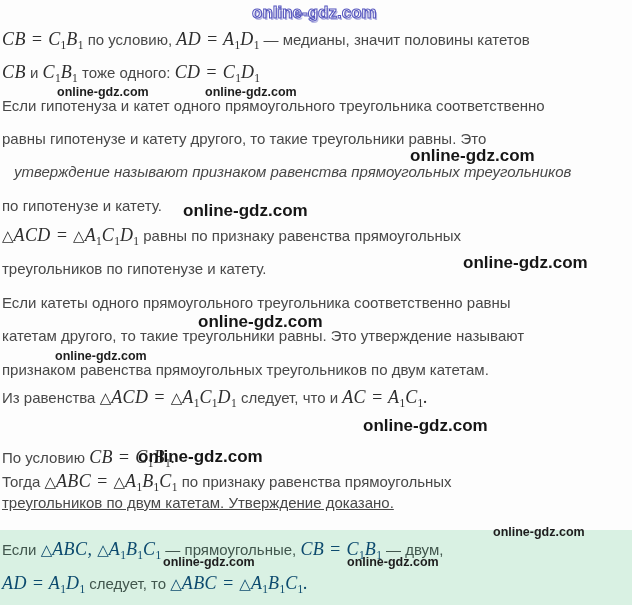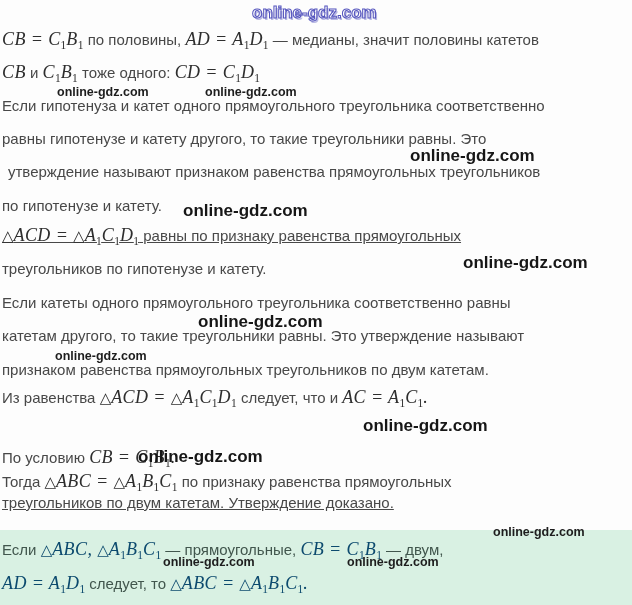--- a/index.html
+++ b/index.html
@@ -69,27 +69,27 @@
     left:0;width:632px;
     background:#d9f1e3;
   }
 </style>
 </head>
 <body>
 
 <div class="page" style="background: rgb(253, 253, 253);">
   <div class="highlight" id="highlight-block" style="top: 530px; height: 75px; background: rgb(217, 241, 227);"></div>
   <div id="lines-root">
-      <div class="line" style="left: 2px; top: 28px;"><span class="m">CB = C<sub>1</sub>B<sub>1</sub></span><span class="t"> по половины, </span><span class="m">AD = A<sub>1</sub>D<sub>1</sub></span><span class="t"> — медианы, значит половины катетов</span></div>
+      <div class="line" style="left: 2px; top: 28px;"><span class="m">CB = C<sub>1</sub>B<sub>1</sub></span><span class="t"> по условию, </span><span class="m">AD = A<sub>1</sub>D<sub>1</sub></span><span class="t"> — медианы, значит половины катетов</span></div>
       <div class="line" style="left: 2px; top: 61px;"><span class="m">CB</span><span class="t"> и </span><span class="m">C<sub>1</sub>B<sub>1</sub></span><span class="t"> тоже одного: </span><span class="m">CD = C<sub>1</sub>D<sub>1</sub></span></div>
       <div class="line" style="left: 2px; top: 95px;"><span class="t">Если гипотенуза и катет одного прямоугольного треугольника соответственно</span></div>
       <div class="line" style="left: 2px; top: 128px;"><span class="t">равны гипотенузе и катету другого, то такие треугольники равны. Это</span></div>
-      <div class="line" style="left: 8px; top: 161px;"><span class="t">утверждение называют признаком равенства прямоугольных треугольников</span></div>
+      <div class="line" style="left: 14px; top: 161px; font-style: italic;"><span class="t">утверждение называют признаком равенства прямоугольных треугольников</span></div>
       <div class="line" style="left: 2px; top: 195px;"><span class="t">по гипотенузе и катету.</span></div>
-      <div class="line" style="left: 2px; top: 224px; text-decoration: underline;"><span class="m"><span class="tri">△</span>ACD = <span class="tri">△</span>A<sub>1</sub>C<sub>1</sub>D<sub>1</sub></span><span class="t"> равны по признаку равенства прямоугольных</span></div>
+      <div class="line" style="left: 2px; top: 224px;"><span class="m"><span class="tri">△</span>ACD = <span class="tri">△</span>A<sub>1</sub>C<sub>1</sub>D<sub>1</sub></span><span class="t"> равны по признаку равенства прямоугольных</span></div>
       <div class="line" style="left: 2px; top: 258px;"><span class="t">треугольников по гипотенузе и катету.</span></div>
       <div class="line" style="left: 2px; top: 292px;"><span class="t">Если катеты одного прямоугольного треугольника соответственно равны</span></div>
       <div class="line" style="left: 2px; top: 325px;"><span class="t">катетам другого, то такие треугольники равны. Это утверждение называют</span></div>
       <div class="line" style="left: 2px; top: 359px;"><span class="t">признаком равенства прямоугольных треугольников по двум катетам.</span></div>
       <div class="line" style="left: 2px; top: 386px;"><span class="t">Из равенства </span><span class="m"><span class="tri">△</span>ACD = <span class="tri">△</span>A<sub>1</sub>C<sub>1</sub>D<sub>1</sub></span><span class="t"> следует, что и </span><span class="m">AC = A<sub>1</sub>C<sub>1</sub>.</span></div>
       <div class="line" style="left: 2px; top: 446px;"><span class="t">По условию </span><span class="m">CB = C<sub>1</sub>B<sub>1</sub>.</span></div>
       <div class="line" style="left: 2px; top: 470px;"><span class="t">Тогда </span><span class="m"><span class="tri">△</span>ABC = <span class="tri">△</span>A<sub>1</sub>B<sub>1</sub>C<sub>1</sub></span><span class="t"> по признаку равенства прямоугольных</span></div>
       <div class="line" style="left: 2px; top: 492px; text-decoration: underline;"><span class="t">треугольников по двум катетам. Утверждение доказано.</span></div>
       <div class="line hl" style="left: 2px; top: 538px;"><span class="t">Если </span><span class="m"><span class="tri">△</span>ABC, <span class="tri">△</span>A<sub>1</sub>B<sub>1</sub>C<sub>1</sub></span><span class="t"> — прямоугольные, </span><span class="m">CB = C<sub>1</sub>B<sub>1</sub></span><span class="t"> — двум,</span></div>
       <div class="line hl" style="left: 2px; top: 572px;"><span class="m">AD = A<sub>1</sub>D<sub>1</sub></span><span class="t"> следует, то </span><span class="m"><span class="tri">△</span>ABC = <span class="tri">△</span>A<sub>1</sub>B<sub>1</sub>C<sub>1</sub>.</span></div>

